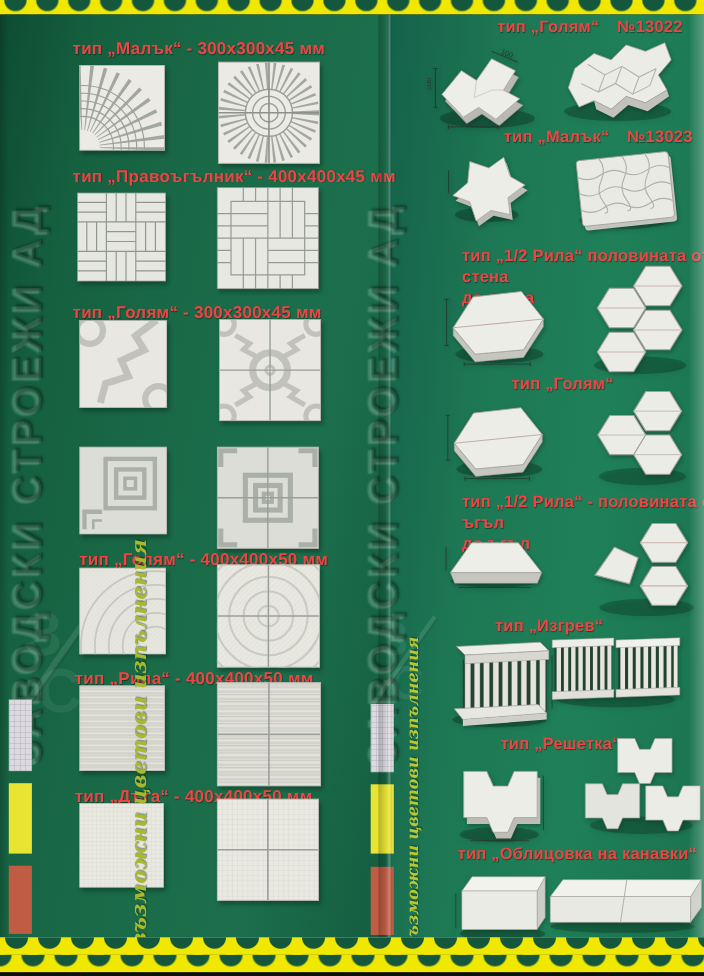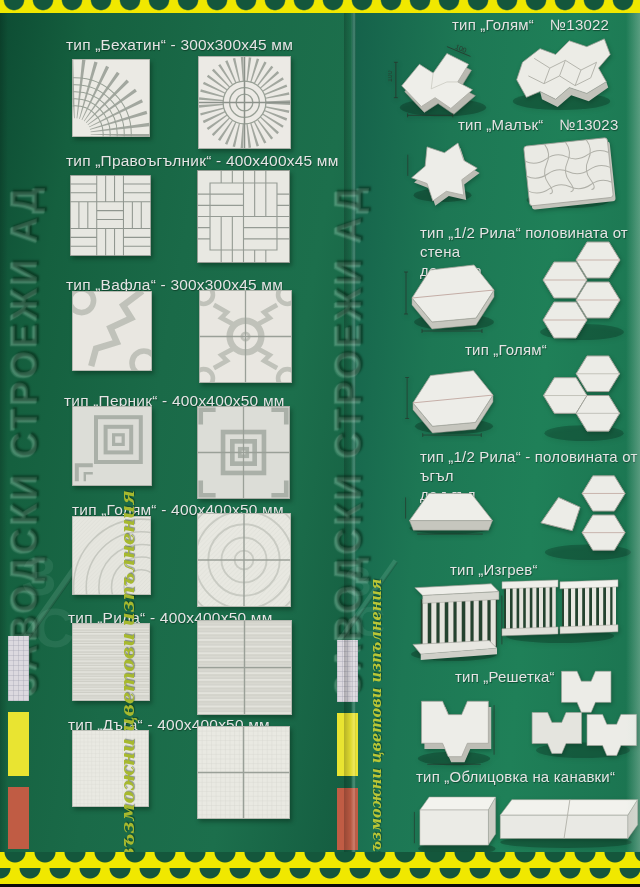--- a/index.html
+++ b/index.html
@@ -48,21 +48,21 @@
                      repeating-linear-gradient(90deg,rgba(160,160,175,.35) 0 1px,transparent 1px 5px);}
   .sw-yellow{background:#e9e431;}
   .sw-red{background:#c05c44;}
   .caption{writing-mode:vertical-rl;transform:rotate(180deg);
     font-family:"DejaVu Serif",serif;font-style:italic;font-weight:bold;white-space:nowrap;
     text-shadow:1px 1px 1px rgba(0,25,12,.4);}
   .cap-left{left:116px;top:586px;height:274px;font-size:19px;color:#a7b92e;}
   .cap-right{left:367px;top:629px;height:232px;font-size:14.5px;color:#b9c636;}
 
   
-  .label{position:absolute;color:#e5e5e5;font-weight:normal;font-size:15.5px;line-height:1.25;
+  .label{position:absolute;color:#ef4444;font-weight:bold;font-size:15.5px;line-height:1.25;
     letter-spacing:.2px;white-space:pre-line;
     text-shadow:.6px .9px .9px rgba(0,30,15,.5);}
   .label .num{margin-left:16px;}
   .panelR .label,.label.r{font-size:15px;}
 
   
   svg.tile{position:absolute;filter:drop-shadow(2px 3px 2px rgba(0,20,10,.35));}
   svg.photo{position:absolute;filter:drop-shadow(1px 2px 2px rgba(0,20,10,.30));}
 </style>
 </head>
@@ -477,45 +477,44 @@
 
   <div class="abs brand b-left">ЗАВОДСКИ СТРОЕЖИ АД</div>
   <div class="abs brand b-right">ЗАВОДСКИ СТРОЕЖИ АД</div>
   <svg class="abs" style="left:2px;top:535px;width:95px;height:125px">
       <use href="#logo-zs"></use>
     </svg>
   <svg class="abs" style="left:330px;top:540px;width:72px;height:115px">
       <use href="#logo-zs"></use>
     </svg>
 
-  <div class="label" style="left:66px;top:35px">тип „Бехатин“ - 300х300х45 мм</div>
+  <div class="label" style="left:66px;top:35px">тип „Малък“ - 300х300х45 мм</div>
   <svg class="tile" style="left:72px;top:59px;width:78px;height:78px">
       <use href="#t-izgrev-s"></use>
     </svg>
   <svg class="tile" style="left:198px;top:56px;width:93px;height:93px">
       <use href="#t-izgrev-b"></use>
     </svg>
 
   <div class="label" style="left:66px;top:151px">тип „Правоъгълник“ - 400х400х45 мм</div>
   <svg class="tile" style="left:70px;top:175px;width:81px;height:81px">
       <use href="#t-pravo-s"></use>
     </svg>
   <svg class="tile" style="left:197px;top:170px;width:93px;height:93px">
       <use href="#t-pravo-b"></use>
     </svg>
 
-  <div class="label" style="left:66px;top:275px">тип „Вафла“ - 300х300х45 мм</div>
+  <div class="label" style="left:66px;top:275px">тип „Голям“ - 300х300х45 мм</div>
   <svg class="tile" style="left:72px;top:291px;width:80px;height:80px">
       <use href="#t-zvezda-s"></use>
     </svg>
   <svg class="tile" style="left:199px;top:290px;width:93px;height:93px">
       <use href="#t-zvezda-b"></use>
     </svg>
 
-  <div class="label" style="left:64px;top:391px">тип „Перник“ - 400х400х50 мм</div>
   <svg class="tile" style="left:72px;top:406px;width:80px;height:80px">
       <use href="#t-pernik-s"></use>
     </svg>
   <svg class="tile" style="left:197px;top:406px;width:93px;height:93px">
       <use href="#t-pernik-b"></use>
     </svg>
 
   <div class="label" style="left:72px;top:500px">тип „Голям“ - 400х400х50 мм</div>
   <svg class="tile" style="left:72px;top:516px;width:79px;height:79px">
       <use href="#t-duga-s"></use>

